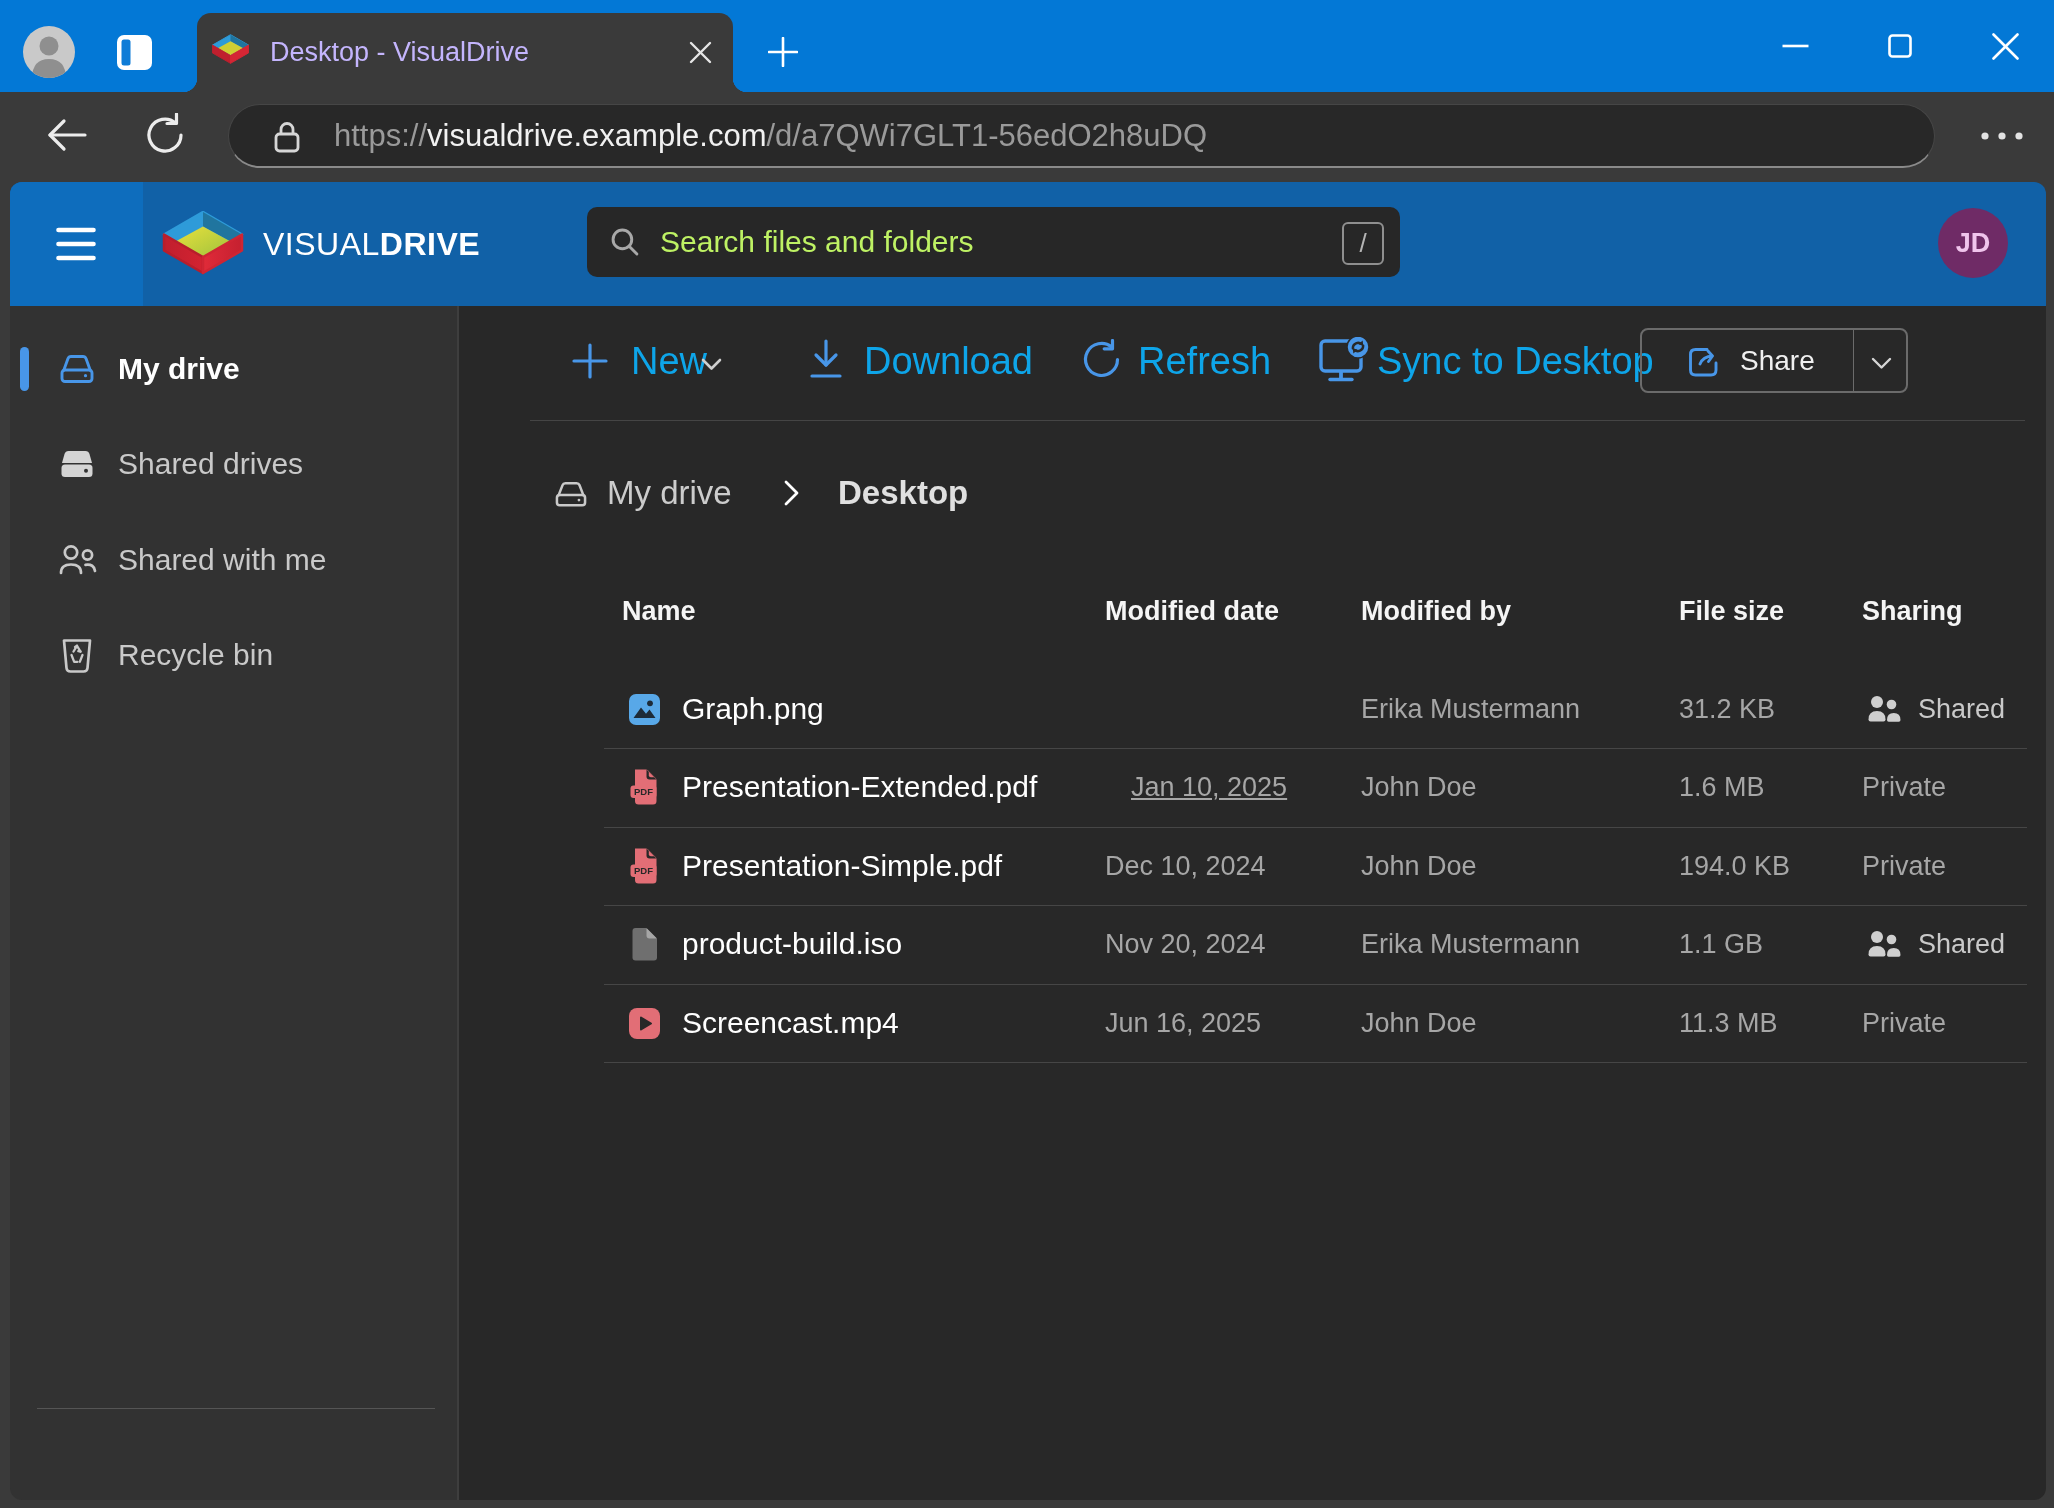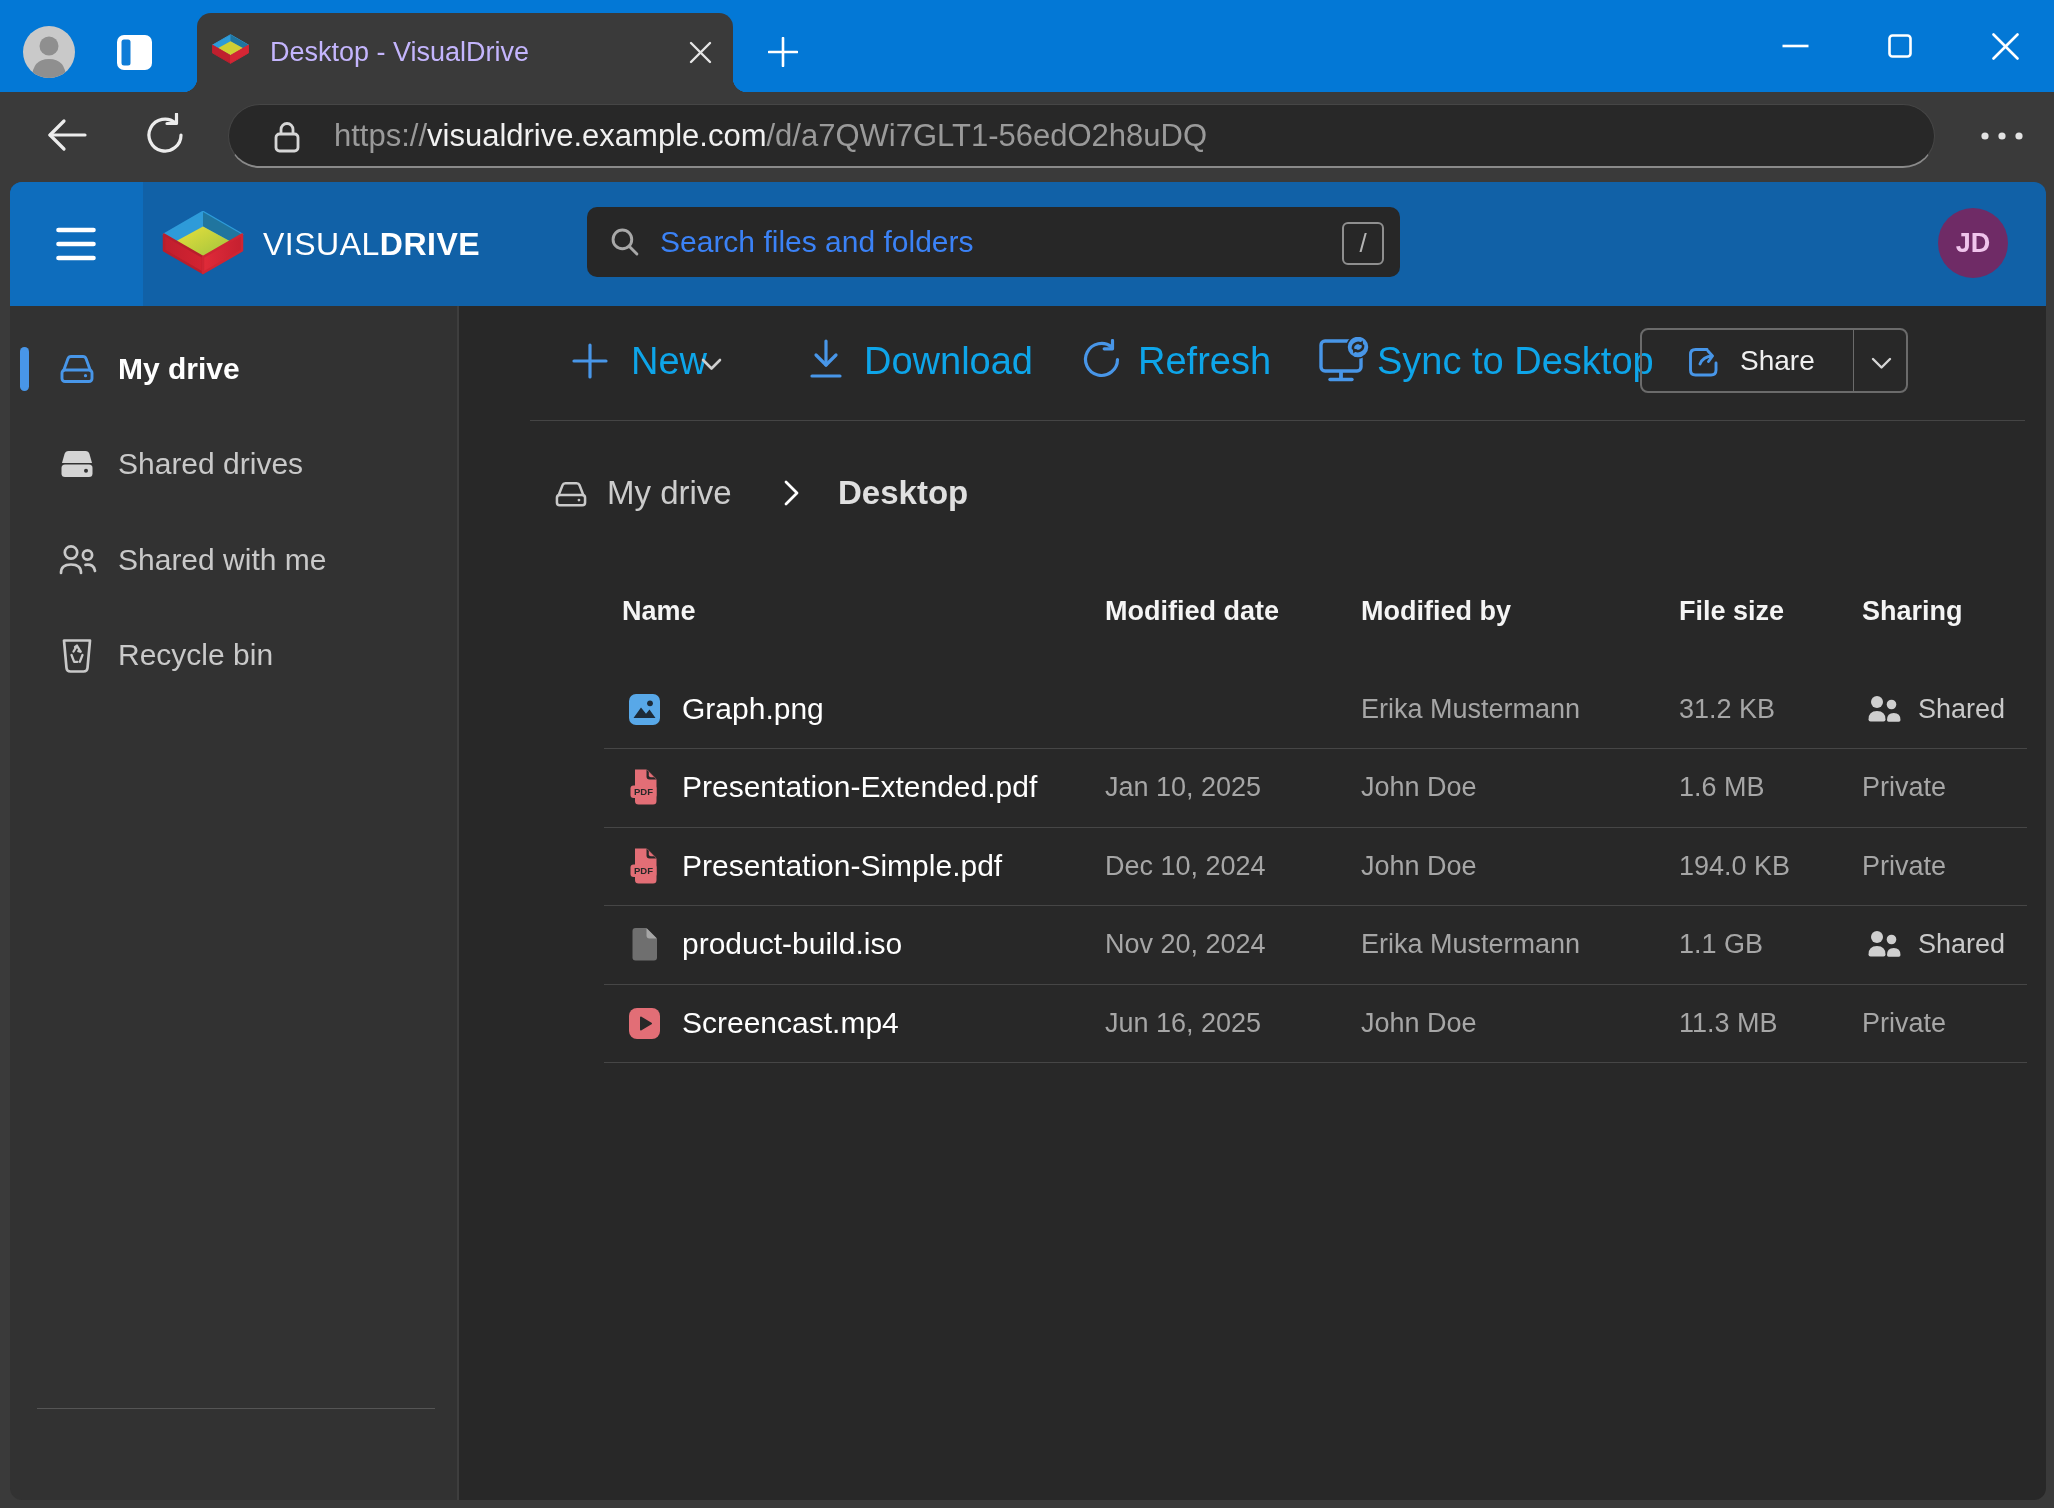--- a/index.html
+++ b/index.html
@@ -14,21 +14,21 @@
   .urlrow { left:0; top:92px; width:2054px; height:88px; background:#3a3a3a; }
   .urlpill { left:228px; top:12px; width:1707px; height:64px; background:#282828; border:1px solid #464646; border-bottom:2px solid #8a8a8a; border-radius:32px; }
   .urltext { left:105px; top:0; height:62px; line-height:62px; font-size:31px; color:#9a9a9a; white-space:nowrap; }
   .urltext b { color:#f1f1f1; font-weight:normal; }
 
   
   .appheader { left:10px; top:182px; width:2036px; height:124px; background:#1161a7; border-radius:12px 12px 0 0; }
   .hamseg { left:0; top:0; width:133px; height:124px; background:#0e6dbd; border-radius:12px 0 0 0; }
   .logotext { left:253px; top:0; height:124px; line-height:124px; color:#ffffff; font-size:32px; letter-spacing:0.5px; }
   .search { left:577px; top:25px; width:813px; height:70px; background:#272727; border-radius:10px; }
-  .searchph { left:73px; top:0; height:69px; line-height:70px; color:#3b82f6; font-size:30px; }
+  .searchph { left:73px; top:0; height:69px; line-height:70px; color:#bef264; font-size:30px; }
   .slashkey { left:755px; top:15px; width:42px; height:43px; border:2px solid #8f8f8f; border-radius:6px; color:#b5b5b5; font-size:26px; text-align:center; line-height:39px; }
   .avatar { left:1938px; top:208px; width:70px; height:70px; border-radius:50%; background:#6f2b66; color:#f0c4ec; font-size:27px; font-weight:bold; text-align:center; line-height:70px; }
 
   .sidebar { left:10px; top:306px; width:447px; height:1194px; background:#323232; border-radius:0 0 0 12px; }
   .vdivider { left:457px; top:306px; width:2px; height:1194px; background:#3e3e3e; }
   .main { left:459px; top:306px; width:1587px; height:1194px; background:#282828; border-radius:0 0 12px 0; }
 
   .navitem { left:0; width:447px; height:60px; }
   .navind { left:10px; top:8px; width:9px; height:44px; border-radius:5px; background:#4896e8; }
   .navlabel { left:108px; top:0; height:60px; line-height:60px; font-size:30px; color:#c9c9c9; }
@@ -306,21 +306,21 @@
     <div class="abs rowsep" style="top:442px;"></div>
     <div class="abs row" style="top:442px;">
       <svg class="abs" style="left:170px; top:20px;" width="32" height="38" viewBox="0 0 32 38">
         <path d="M6 1.5 H17 Q18 1.5 19 2.5 L26.5 10 Q27.5 11 27.5 12 V33 Q27.5 36.5 24 36.5 H9.5 Q6 36.5 6 33 Z" fill="#e26e76"></path>
         <path d="M17.5 1.5 L27.5 11.5 H20.5 Q17.5 11.5 17.5 8.5 Z" fill="#282828"></path>
         <path d="M19.8 3.8 L25.2 9.2 H21.8 Q19.8 9.2 19.8 7.2 Z" fill="#e26e76"></path>
         <rect x="1.5" y="17.5" width="26" height="12.5" rx="3" fill="#e26e76"></rect>
         <text x="14.5" y="27.2" text-anchor="middle" font-family="Liberation Sans" font-size="9.5" font-weight="bold" fill="#282828">PDF</text>
       </svg>
       <div class="abs cell fname" style="left:223px;">Presentation-Extended.pdf</div>
-      <div class="abs cell fmeta" style="left:646px;">Jan 10, 2025</div>
+      <div class="abs cell fmeta" style="left:672px;text-decoration:underline;">Jan 10, 2025</div>
       <div class="abs cell fmeta" style="left:902px;">John Doe</div>
       <div class="abs cell fmeta" style="left:1220px;">1.6 MB</div>
       <div class="abs cell fmeta" style="left:1403px;">Private</div>
     </div>
     <div class="abs rowsep" style="top:521px;"></div>
     <div class="abs row" style="top:521px;">
       <svg class="abs" style="left:170px; top:20px;" width="32" height="38" viewBox="0 0 32 38">
         <path d="M6 1.5 H17 Q18 1.5 19 2.5 L26.5 10 Q27.5 11 27.5 12 V33 Q27.5 36.5 24 36.5 H9.5 Q6 36.5 6 33 Z" fill="#e26e76"></path>
         <path d="M17.5 1.5 L27.5 11.5 H20.5 Q17.5 11.5 17.5 8.5 Z" fill="#282828"></path>
         <path d="M19.8 3.8 L25.2 9.2 H21.8 Q19.8 9.2 19.8 7.2 Z" fill="#e26e76"></path>

